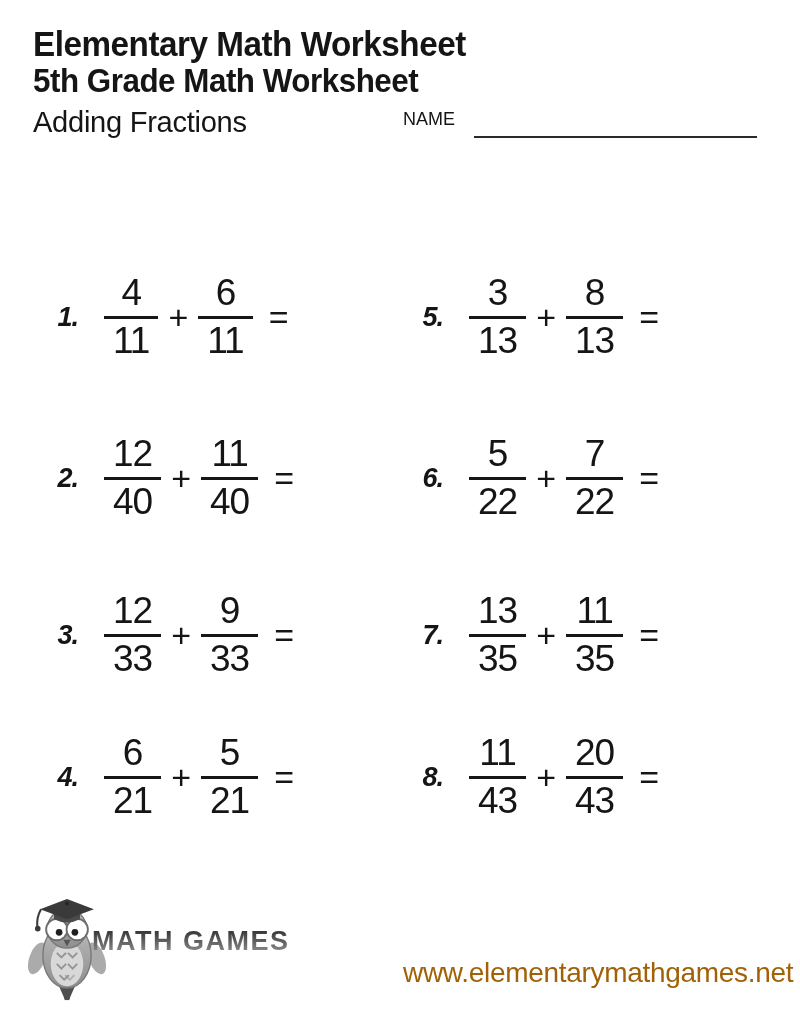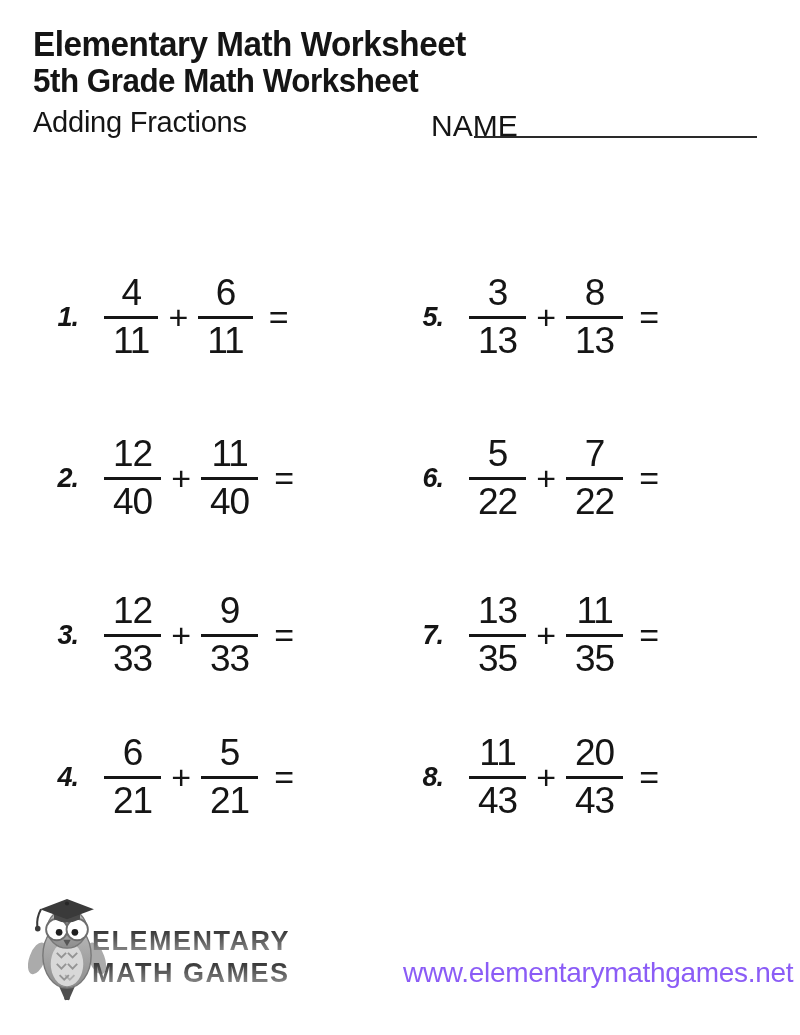--- a/index.html
+++ b/index.html
@@ -26,23 +26,22 @@
     white-space: nowrap;
   }
   .lesson {
     position: absolute; left: 33px; top: 105px;
     font-size: 30px; font-weight: 400; letter-spacing: -0.3px;
     transform: scaleX(0.97); transform-origin: left top;
     white-space: nowrap;
   }
   .name-label {
     position: absolute; left: 403px; top: 109px;
-    font-size: 30px; font-weight: 400; letter-spacing: 0px;
-    white-space: nowrap;
-    margin-left: 28px;
+    font-size: 18px; font-weight: 400; letter-spacing: 0px;
+    white-space: nowrap;
   }
   .name-line {
     position: absolute; left: 474px; top: 112px;
     width: 283px; height: 26px;
     border-bottom: 2.5px solid #2a2a2a;
   }
 
   
   .problem {
     position: absolute;
@@ -101,21 +100,21 @@
   @supports (-webkit-background-clip: text) {
     .logo-line {
       background: linear-gradient(180deg, #303030 10%, #9c9c9c 95%);
       -webkit-background-clip: text;
       background-clip: text;
       color: transparent;
     }
   }
   .website {
     position: absolute; left: 403px; top: 957px;
-    font-size: 28px; letter-spacing: -0.3px; color: #8b5cf6;
+    font-size: 28px; letter-spacing: -0.3px; color: #a16207;
     white-space: nowrap;
   }
 </style>
 </head>
 <body>
 
 <div class="title1">Elementary Math Worksheet</div>
 <div class="title2">5th Grade Math Worksheet</div>
 <div class="lesson">Adding Fractions</div>
 <div class="name-label">NAME</div>
@@ -288,17 +287,16 @@
 
     <path d="M28 15 h28 v9 q-14 7 -28 0 z" fill="#4a4a4a"></path>
     <path d="M42 2 L71 13 L42 24 L13 13 Z" fill="#3a3a3a"></path>
     <circle cx="42" cy="7" r="2.2" fill="#262626"></circle>
     <path d="M14 13 q-5 9 -4 19" stroke="#3a3a3a" stroke-width="2.2" fill="none"></path>
     <circle cx="10.5" cy="34" r="3" fill="#3a3a3a"></circle>
   </svg>
 </div>
 
 <div class="logo-text">
-  <span class="logo-line">ELEMENTARY</span>
   <span class="logo-line">MATH GAMES</span>
 </div>
 
 <div class="website">www.elementarymathgames.net</div>
 
 </body></html>

